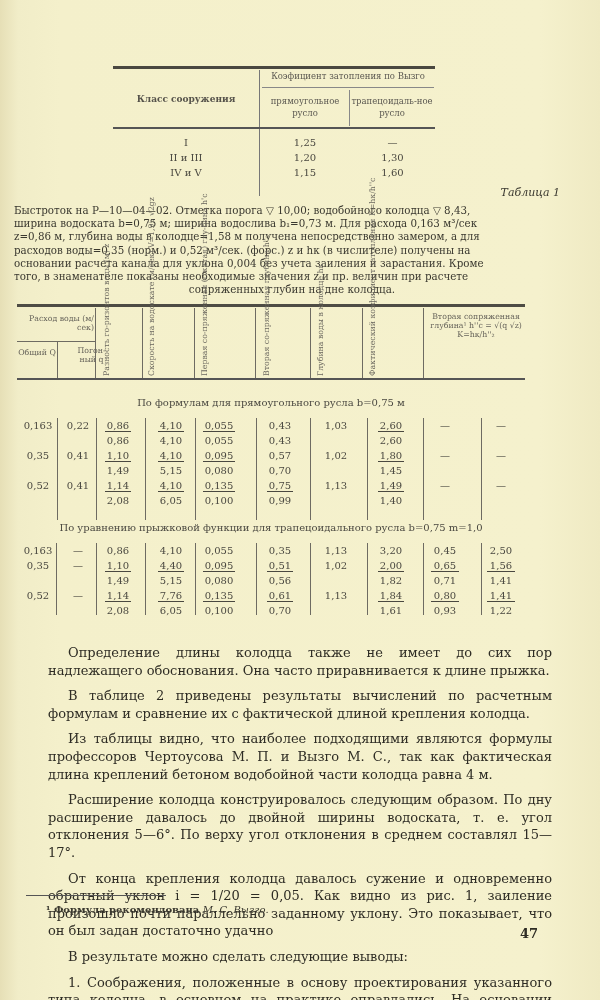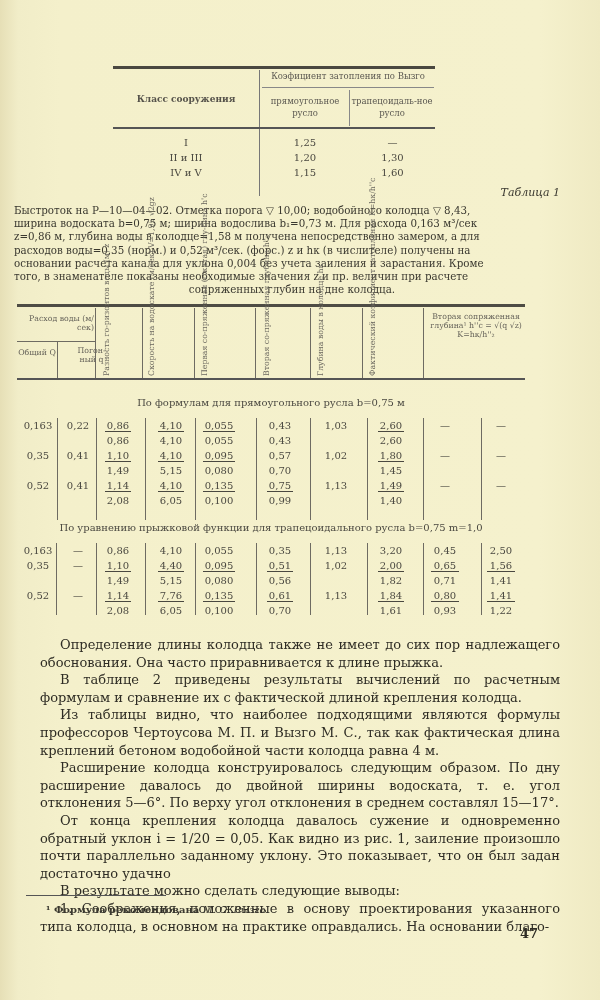--- a/index.html
+++ b/index.html
@@ -34,21 +34,21 @@
   .t2-top { position:absolute; left: 17px; top: 304px; width: 508px; height: 3px; background:#4e4c44; }
   .t2-bot { position:absolute; left: 17px; top: 378px; width: 508px; height: 2px; background:#555; }
   .vl { position:absolute; width:1px; background:#6e6b62; }
   .hcell { position:absolute; font-size: 7.8px; color:#66635a; line-height: 9px; }
   .vert { position:absolute; writing-mode: vertical-rl; transform: rotate(180deg); font-size: 7.8px; line-height: 9px; color:#6a675e; white-space: pre; }
   .section-title { position:absolute; left: 17px; width: 508px; text-align:center; font-size: 10px; color:#4a4840; }
   .row { position:absolute; left:17px; width: 508px; height: 15px; font-size: 10px; color:#4a4840; }
   .row span { position:absolute; text-align:center; }
   .ul { border-bottom: 1px solid #4a4840; }
   .body-text { position:absolute; left: 40px; width: 520px; font-size: 13px; line-height: 17.6px; color:#2e2c24; text-align: justify; }
-  .p { text-indent: 0; margin: 0; }
+  .p { text-indent: 0; margin: 8px; }
   .fn-line { position:absolute; left: 26px; top: 895px; width: 140px; height: 1px; background:#555; }
   .footnote { position:absolute; left: 46px; top: 904px; font-size: 10px; color:#3a382f; font-weight: bold; }
   .footnote i { font-weight: normal; }
   .pagenum { position:absolute; left: 520px; top: 926px; font-size: 13px; font-weight: bold; color:#2e2c24; }
 </style>
 </head>
 <body>
 
 <div class="page">
 

